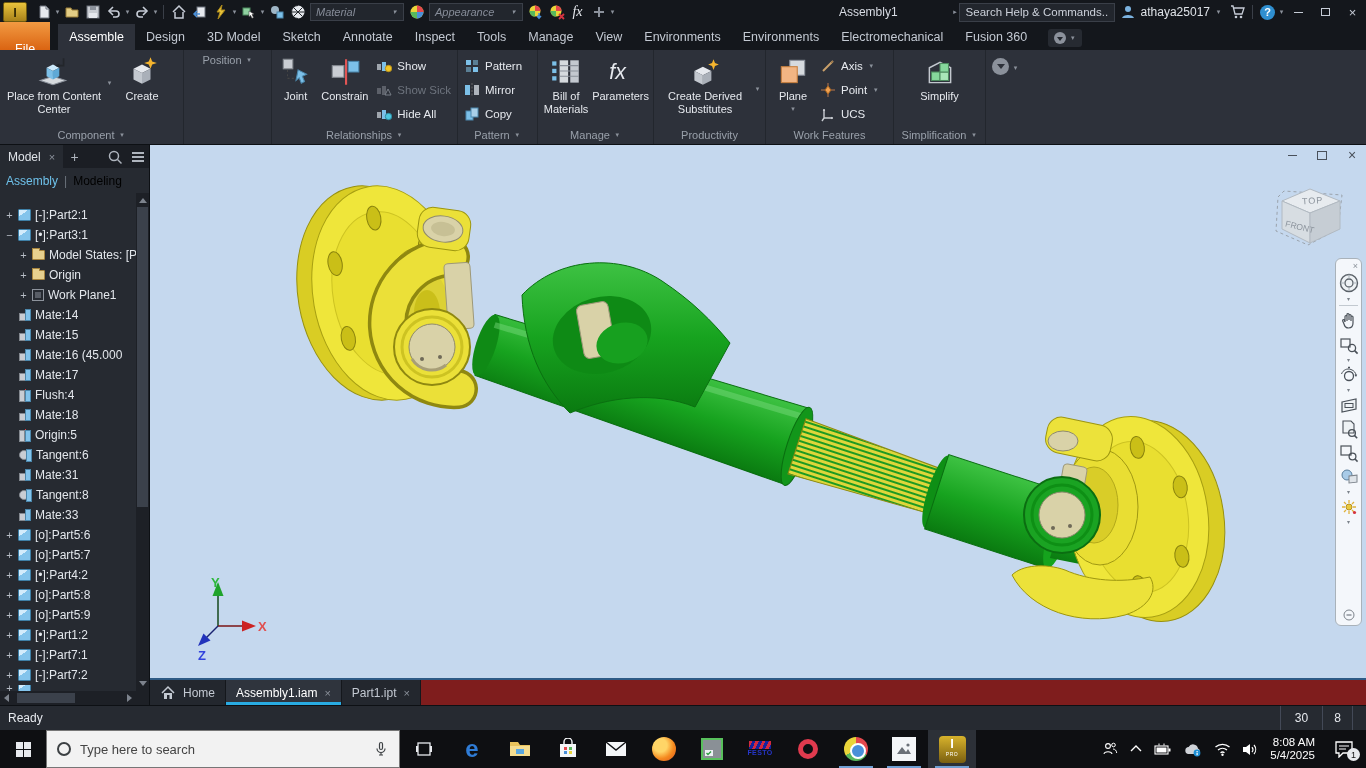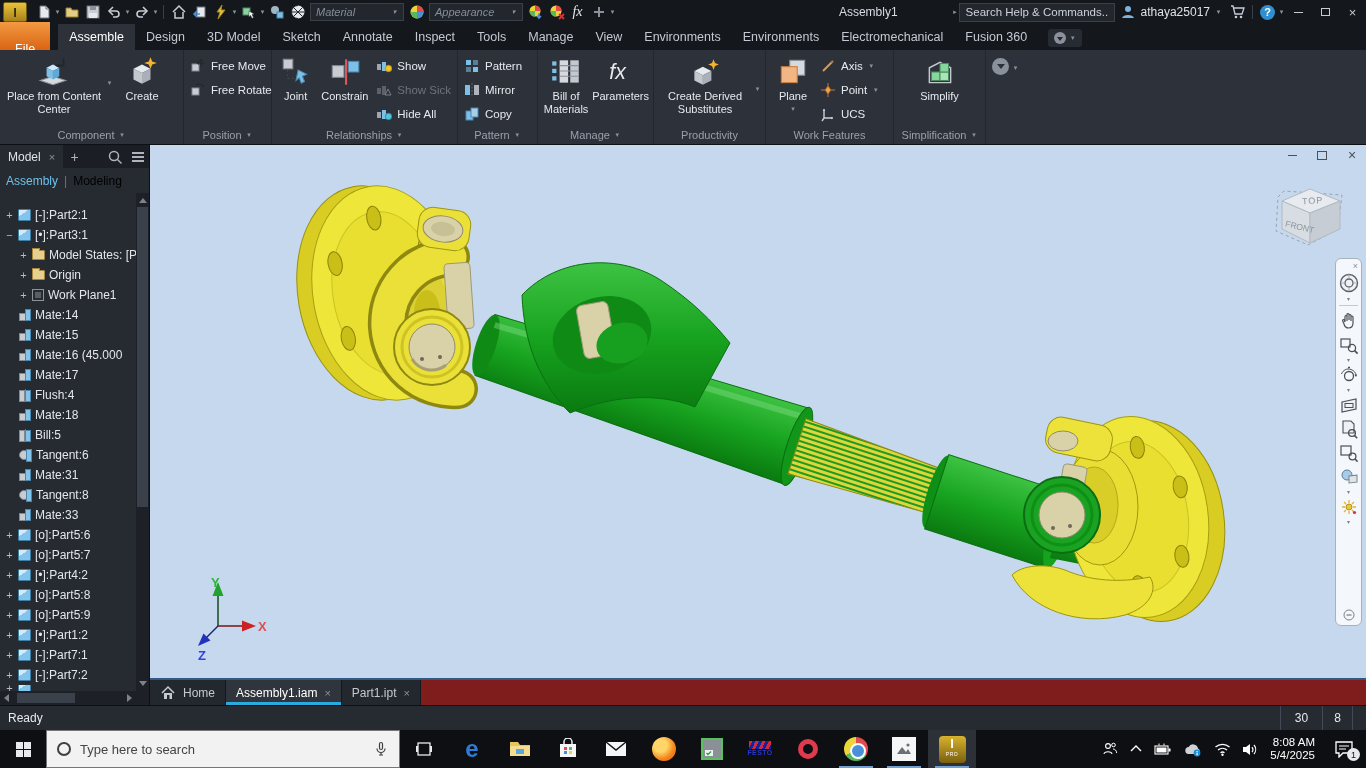--- a/index.html
+++ b/index.html
@@ -344,39 +344,20 @@
           <span class="blabel">Create</span>
         </div>
       </div>
       <div class="rlabel">
           <span>Component</span>
           <span class="caret">▾</span>
         </div>
     </div>
 
     <div class="rgroup" style="width:88px">
-      <div class="rbody">
-        <div class="smallcol">
-          <div class="smallbtn">
-            <svg class="i16" viewBox="0 0 16 16">
-                <rect x="2" y="6" width="7" height="7" fill="#c9cdd3" stroke="#83888f"></rect>
-                <path d="M11 1v8M7 5h8M11 1l-1.5 2M11 1l1.5 2M7 5l2-1.5M7 5l2 1.5" stroke="#23262b" fill="none"></path>
-              </svg>
-            <span>Free Move</span>
-          </div>
-          <div class="smallbtn">
-            <svg class="i16" viewBox="0 0 16 16">
-                <rect x="2" y="6" width="7" height="7" fill="#c9cdd3" stroke="#83888f"></rect>
-                <path d="M6 3a5 4 0 0 1 8 2" fill="none" stroke="#23262b"></path>
-                <path d="m14 5-2-.5 1.8-1.4z" fill="#23262b"></path>
-              </svg>
-            <span>Free Rotate</span>
-          </div>
-        </div>
-      </div>
       <div class="rlabel">
           <span>Position</span>
           <span class="caret">▾</span>
         </div>
     </div>
 
     <div class="rgroup" style="width:186px">
       <div class="rbody">
         <div class="bigbtn" style="width:40px">
           <svg class="i32" viewBox="0 0 32 32">
@@ -645,21 +626,21 @@
         <div class="trow l1">
             <span class="ti flush"></span>
             <span class="tlabel">Flush:4</span>
           </div>
         <div class="trow l1">
             <span class="ti mate"></span>
             <span class="tlabel">Mate:18</span>
           </div>
         <div class="trow l1">
             <span class="ti flush"></span>
-            <span class="tlabel">Bill:5</span>
+            <span class="tlabel">Origin:5</span>
           </div>
         <div class="trow l1">
             <span class="ti tangent"></span>
             <span class="tlabel">Tangent:6</span>
           </div>
         <div class="trow l1">
             <span class="ti mate"></span>
             <span class="tlabel">Mate:31</span>
           </div>
         <div class="trow l1">

